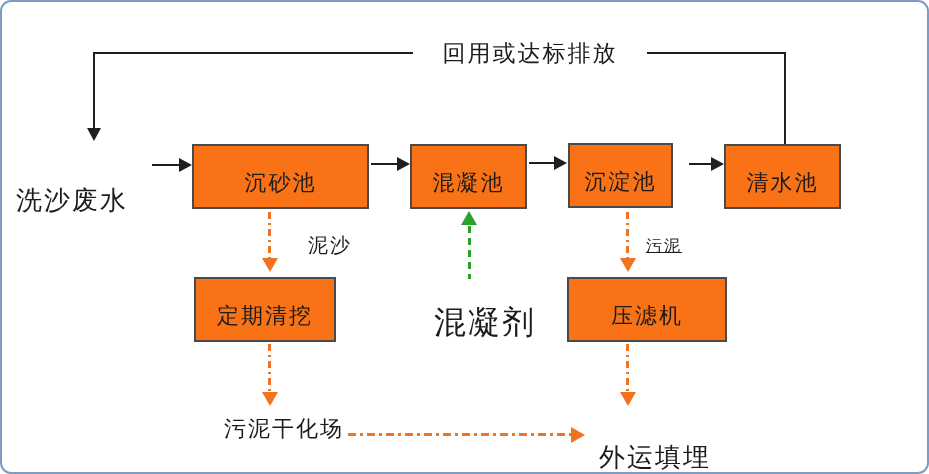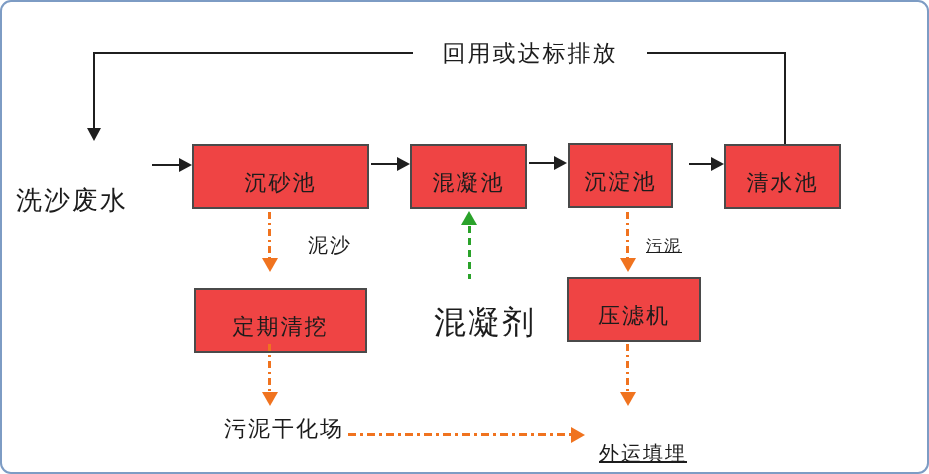--- a/index.html
+++ b/index.html
@@ -5,21 +5,21 @@
   html,body{margin:0;padding:0;background:#fff;}
   .canvas{
     position:relative;width:929px;height:474px;box-sizing:border-box;
     background:#fff;border:2px solid var(--frame,#7D9CC4);border-radius:11px;
     font-family:"DejaVu Sans","Liberation Sans",sans-serif;color:#1c1c1c;
     overflow:hidden;
   }
   .hline{position:absolute;height:2px;background:var(--line,#1F1F1F);}
   .vline{position:absolute;width:2px;background:var(--line,#1F1F1F);}
   .box{
-    position:absolute;height:65px;box-sizing:border-box;background:#ef4444;
+    position:absolute;height:65px;box-sizing:border-box;background:#f97316;
     border:2px solid var(--box_border,#4A4A4A);
     display:flex;align-items:center;justify-content:center;
     font-size:22px;padding-top:12px;letter-spacing:2px;white-space:nowrap;
   }
   .label{position:absolute;white-space:nowrap;letter-spacing:2px;}
   .tri{position:absolute;width:0;height:0;}
   .tri-right-black{border-top:7px solid transparent;border-bottom:7px solid transparent;border-left:13px solid var(--line,#1F1F1F);}
   .tri-down-black{border-left:7px solid transparent;border-right:7px solid transparent;border-top:13px solid var(--line,#1F1F1F);}
   .tri-down-orange{border-left:8px solid transparent;border-right:8px solid transparent;border-top:14px solid var(--orange,#F0731F);}
   .tri-right-orange{border-top:8px solid transparent;border-bottom:8px solid transparent;border-left:14px solid var(--orange,#F0731F);}
@@ -54,34 +54,34 @@
   #box-sed{left:566px;top:141px;width:105px;}
   #box-clear{left:722px;top:142px;width:117px;}
 
   
   #ov1{left:266px;top:210px;height:48px;} #ov1-head{left:260px;top:256px;}
   #ov2{left:624px;top:210px;height:48px;} #ov2-head{left:618px;top:256px;}
   #label-sediment{left:306px;top:230px;font-size:20px;}
   #label-sludge{left:644px;top:234px;font-size:16px;text-decoration:underline;}
 
   
-  #box-dredge{left:192px;top:286px;width:173px;}
-  #box-press{left:565px;top:275px;width:134px;}
+  #box-dredge{left:192px;top:275px;width:142px;}
+  #box-press{left:565px;top:275px;width:160px;}
 
   
   #gv{left:466px;top:224px;height:53px;} #gv-head{left:459px;top:209px;}
   #label-coagulant{left:432px;top:299px;font-size:32px;}
 
   
   #ov3{left:266px;top:342px;height:50px;} #ov3-head{left:260px;top:390px;}
   #ov4{left:624px;top:342px;height:50px;} #ov4-head{left:618px;top:390px;}
 
   
   #label-drying{left:222px;top:412px;font-size:22px;}
-  #label-landfill{left:597px;top:438px;font-size:20px;text-decoration:underline;}
+  #label-landfill{left:597px;top:438px;font-size:26px;}
   #oh{left:346px;top:431px;width:223px;}
   #oh-head{left:569px;top:425px;}
 </style>
 </head>
 <body>
 
 <div class="canvas">
 
   <div class="hline" id="top-left-line"></div>
   <div class="hline" id="top-right-line"></div>

